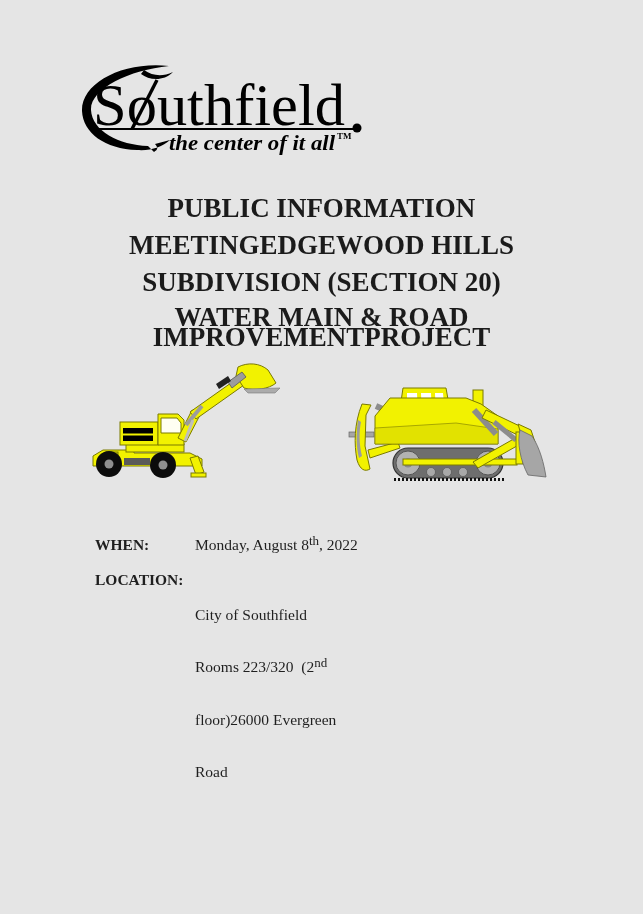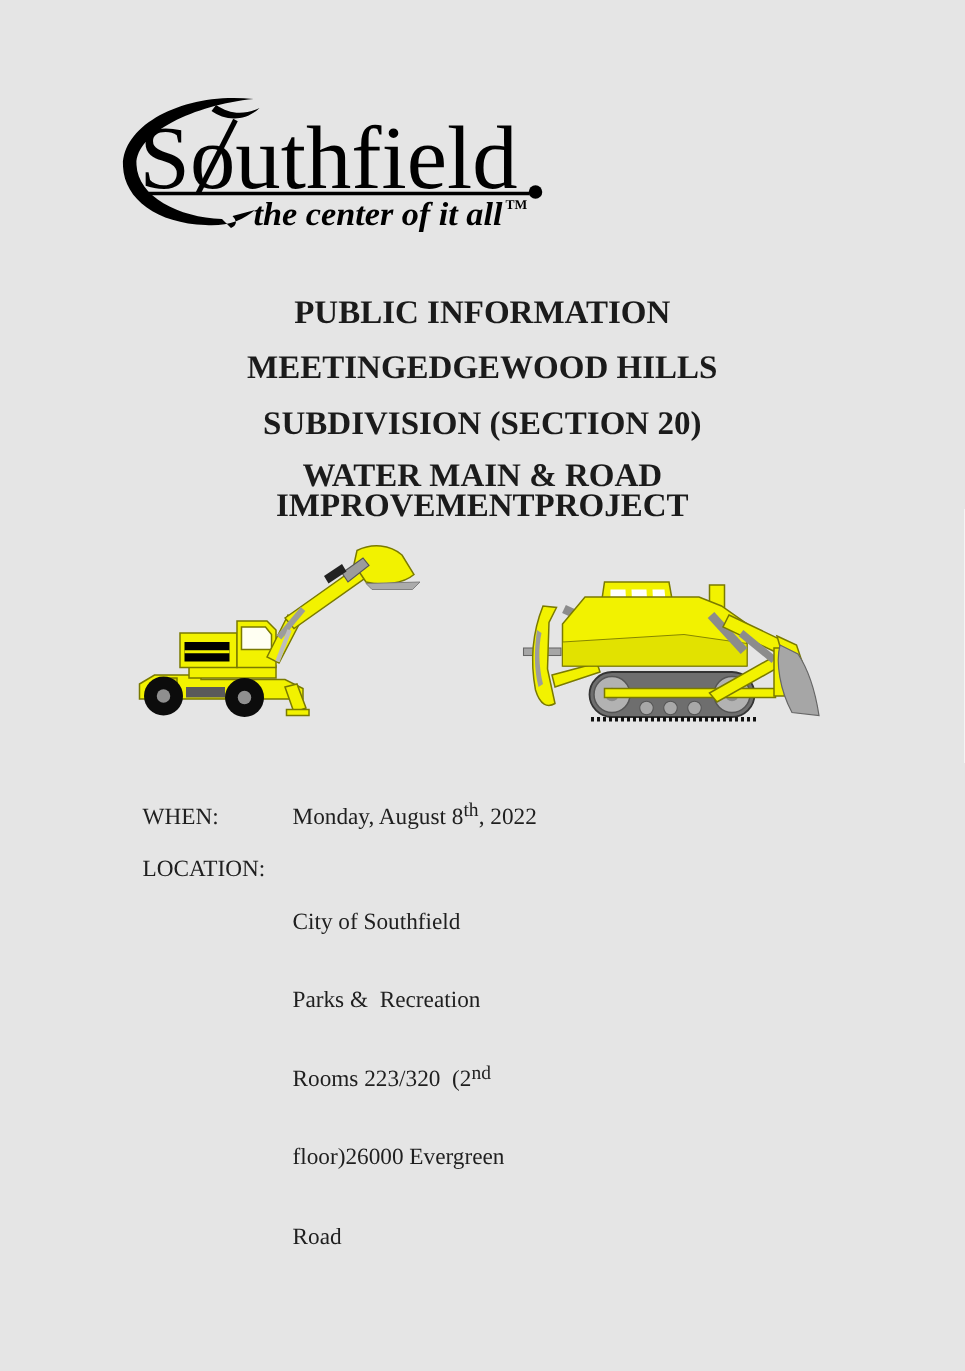--- a/index.html
+++ b/index.html
@@ -4,34 +4,34 @@
 <style>
   html,body{margin:0;padding:0;background:#ffffff;}
   body{width:643px;height:914px;font-family:"Liberation Serif",serif;color:#1c1c1c;}
   .page{position:relative;width:643px;height:914px;background:#e5e5e5;overflow:hidden;}
 
   
   .logo{position:absolute;left:63px;top:63px;width:320px;height:100px;}
 
   
   .title{position:absolute;top:196px;left:0;width:643px;text-align:center;
-         font-weight:bold;font-size:22px;color:#1b1b1b;}
+         font-weight:bold;font-size:27px;color:#1b1b1b;}
   .title .l{line-height:24px;margin-bottom:13px;}
   .title .lg{line-height:20px;margin-bottom:0;}
 
   
   .art-excavator{position:absolute;left:90px;top:362px;}
   .art-bulldozer{position:absolute;left:346px;top:382px;}
 
   
   .details{position:absolute;left:95px;top:536px;width:450px;
            font-size:15.5px;line-height:17.5px;color:#1f1f1f;}
   .row{display:grid;grid-template-columns:100px 1fr;margin-bottom:17px;}
   .row:last-child{margin-bottom:0;}
-  .lbl{font-weight:normal;}
+  .lbl{font-weight:bold;}
   .val{white-space:pre-wrap;}
   .val sup,.sup{font-size:13px;vertical-align:baseline;position:relative;top:-5px;line-height:0;}
 
   svg text{font-family:"Liberation Serif",serif;}
 </style>
 </head>
 <body>
 
 <div class="page">
 
@@ -157,21 +157,20 @@
 
     <div class="row">
       <div class="lbl">WHEN:</div>
       <div class="val"><span>Monday, August 8</span><span class="sup">th</span><span>, 2022</span></div>
     </div>
 
     <div class="row">
       <div class="lbl">LOCATION:</div>
       <div class="val">
         <div>City of Southfield</div>
-        <div>Parks &amp;  Recreation</div>
         <div><span>Rooms 223/320  (2</span><span class="sup">nd</span></div>
         <div>floor)26000 Evergreen</div>
         <div>Road</div>
       </div>
     </div>
 
 
   </div>
 </div>
 

